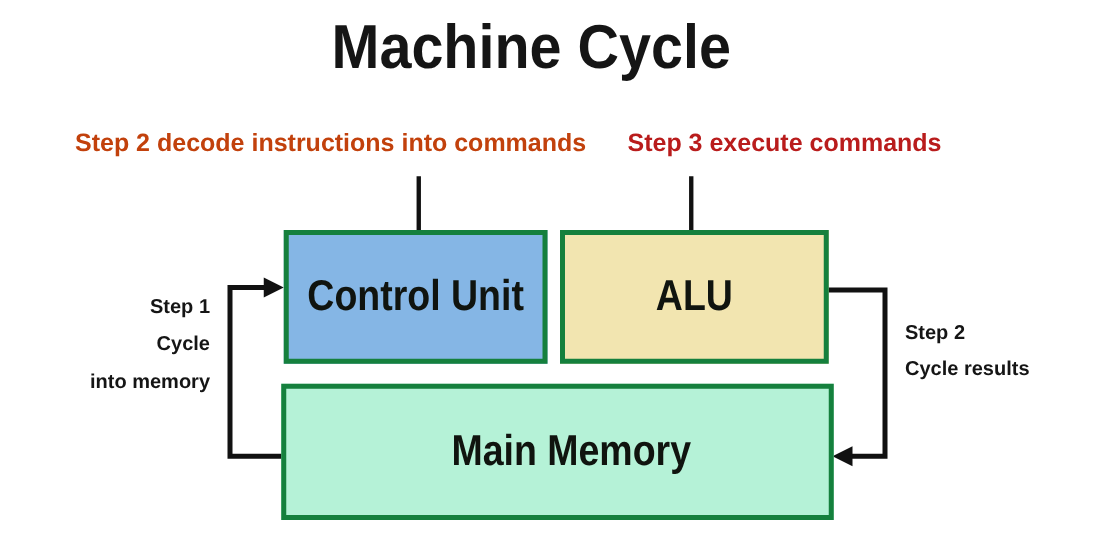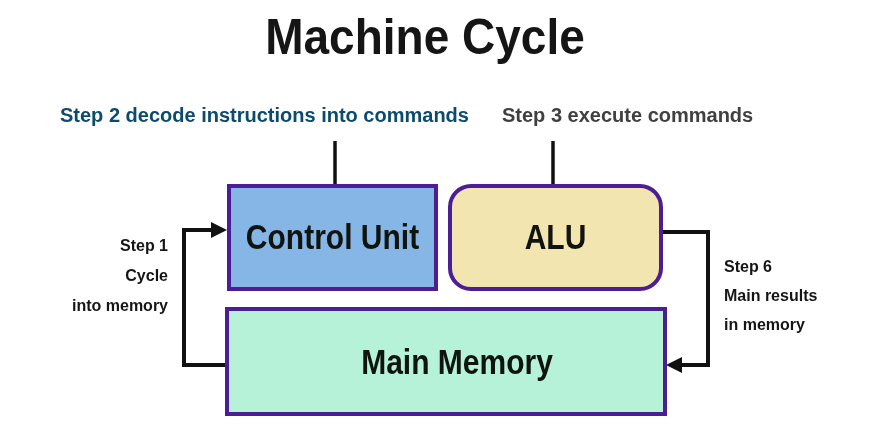--- a/index.html
+++ b/index.html
@@ -50,57 +50,56 @@
     position: absolute;
     left: 0;
     top: 0;
     width: 875px;
     height: 443px;
     pointer-events: none;
   }
   .box {
     position: absolute;
     box-sizing: border-box;
-    border: 4px solid #4c1d95;
+    border: 4px solid #15803d;
     display: flex;
     align-items: center;
     justify-content: center;
   }
   .box-label {
     font-size: 30px;
     font-weight: 700;
     color: #10140f;
     transform: scaleY(1.15);
     transform-origin: center center;
     white-space: nowrap;
   }
   .box-control-unit { left: 227px; top: 184px; width: 211px; height: 107px; }
-  .box-alu          { left: 448px; top: 184px; width: 215px; height: 107px; border-radius: 23px; }
+  .box-alu          { left: 448px; top: 184px; width: 215px; height: 107px; }
   .box-main-memory  { left: 225px; top: 307px; width: 442px; height: 109px; padding-left: 22px; }
 </style>
 </head>
 <body>
 
 <div class="canvas" style="background-color: rgb(255, 255, 255); text-decoration: underline;">
 
   <div class="title" style="color: rgb(21, 21, 21);">Machine Cycle</div>
 
-  <div class="ann-line ann-step2" style="color: #0c4a6e;">Step 2 decode instructions into commands</div>
-  <div class="ann-line ann-step3" style="color: #404040;">Step 3 execute commands</div>
+  <div class="ann-line ann-step2" style="color: #c2410c;">Step 2 decode instructions into commands</div>
+  <div class="ann-line ann-step3" style="color: #b91c1c;">Step 3 execute commands</div>
 
   <div class="ann-block ann-step1">
     <div>Step 1</div>
     <div>Cycle</div>
     <div>into memory</div>
   </div>
 
   <div class="ann-block ann-step4">
-    <div>Step 6</div>
-    <div>Main results</div>
-    <div>in memory</div>
+    <div>Step 2</div>
+    <div>Cycle results</div>
   </div>
 
   <svg class="wires" viewBox="0 0 875 443" xmlns="http://www.w3.org/2000/svg">
 
     <line x1="335" y1="141" x2="335" y2="186" stroke-width="3.5" style="stroke: rgb(17, 17, 17);"></line>
 
     <line x1="553" y1="141" x2="553" y2="186" stroke-width="3.5" style="stroke: rgb(17, 17, 17);"></line>
 
     <polyline points="227,365 184,365 184,230 212,230" fill="none" stroke-width="4" style="stroke: rgb(17, 17, 17);"></polyline>
     <polygon points="227,230 211,222 211,238" style="fill: rgb(17, 17, 17);"></polygon>

